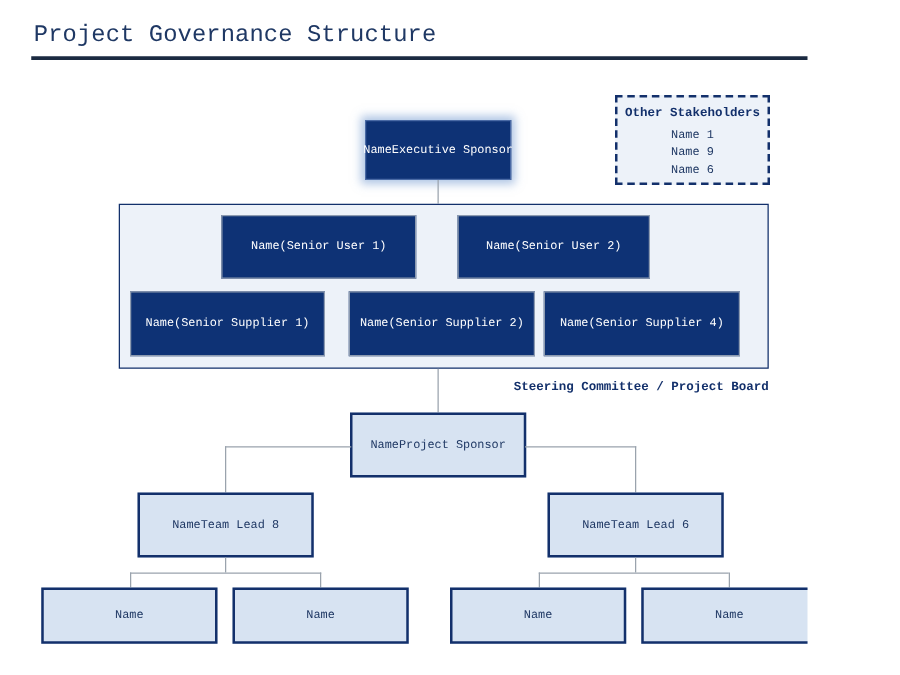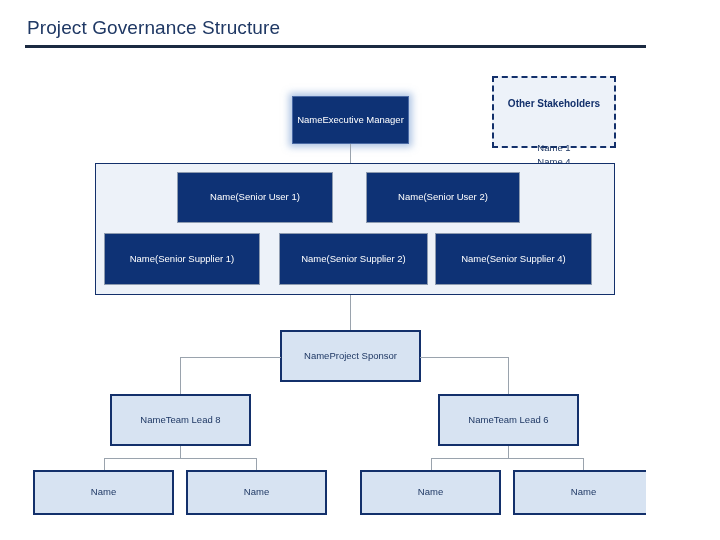--- a/index.html
+++ b/index.html
@@ -5,21 +5,21 @@
   html, body {
     margin: 0;
     padding: 0;
     background: #ffffff;
   }
   #slide {
     position: relative;
     width: 646px;
     height: 540px;
     background: #ffffff;
-    font-family: Liberation Sans, sans-serif;
+    font-family: Liberation Mono, monospace;
     overflow: hidden;
   }
 
   
   #page-title {
     position: absolute;
     left: 27px;
     top: 17px;
     font-size: 19px;
     color: #1F3864;
@@ -100,22 +100,21 @@
     left: 492px;
     top: 76px;
     width: 124px;
     height: 72px;
     box-sizing: border-box;
     background: #EDF2F9;
     border: 2px dashed #13306B;
     display: flex;
     flex-direction: column;
     align-items: center;
-    padding-top: 20px;
-    gap: 28px;
+    padding-top: 8px;
   }
   #stakeholders .sh-title {
     font-size: 10px;
     font-weight: bold;
     color: #13306B;
     white-space: nowrap;
   }
   #stakeholders .sh-list {
     margin-top: 4px;
     font-size: 9.5px;
@@ -137,28 +136,28 @@
 
 <div id="slide">
 
   <div id="page-title">Project Governance Structure</div>
   <div id="title-rule"></div>
 
   <div id="stakeholders">
     <div class="sh-title">Other Stakeholders</div>
     <div class="sh-list">
       <div>Name 1</div>
-      <div>Name 4</div>
+      <div>Name 9</div>
       <div>Name 6</div>
     </div>
   </div>
 
   <div class="box box-exec" style="left:292px; top:96px; width:117px; height:48px;">
     <span class="l1">Name</span>
-    <span class="l2">Executive Manager</span>
+    <span class="l2">Executive Sponsor</span>
   </div>
 
   <div class="conn conn-v" style="left:350px; top:144px; height:19px;"></div>
 
   <div id="sc-container"></div>
 
   <div class="box box-dark" style="left:177px; top:172px; width:156px; height:51px;">
     <span class="l1">Name</span>
     <span class="l2">(Senior User 1)</span>
   </div>
@@ -176,20 +175,21 @@
   <div class="box box-dark" style="left:279px; top:233px; width:149px; height:52px;">
     <span class="l1">Name</span>
     <span class="l2">(Senior Supplier 2)</span>
   </div>
 
   <div class="box box-dark" style="left:435px; top:233px; width:157px; height:52px;">
     <span class="l1">Name</span>
     <span class="l2">(Senior Supplier 4)</span>
   </div>
 
+  <div id="sc-caption">Steering Committee / Project Board</div>
 
   <div class="conn conn-v" style="left:350px; top:295px; height:35px;"></div>
 
   <div class="box box-light" style="left:280px; top:330px; width:141px; height:52px;">
     <span class="l1">Name</span>
     <span class="l2">Project Sponsor</span>
   </div>
 
   <div class="conn conn-h" style="left:180px; top:357px; width:101px;"></div>
   <div class="conn conn-v" style="left:180px; top:357px; height:37px;"></div>

